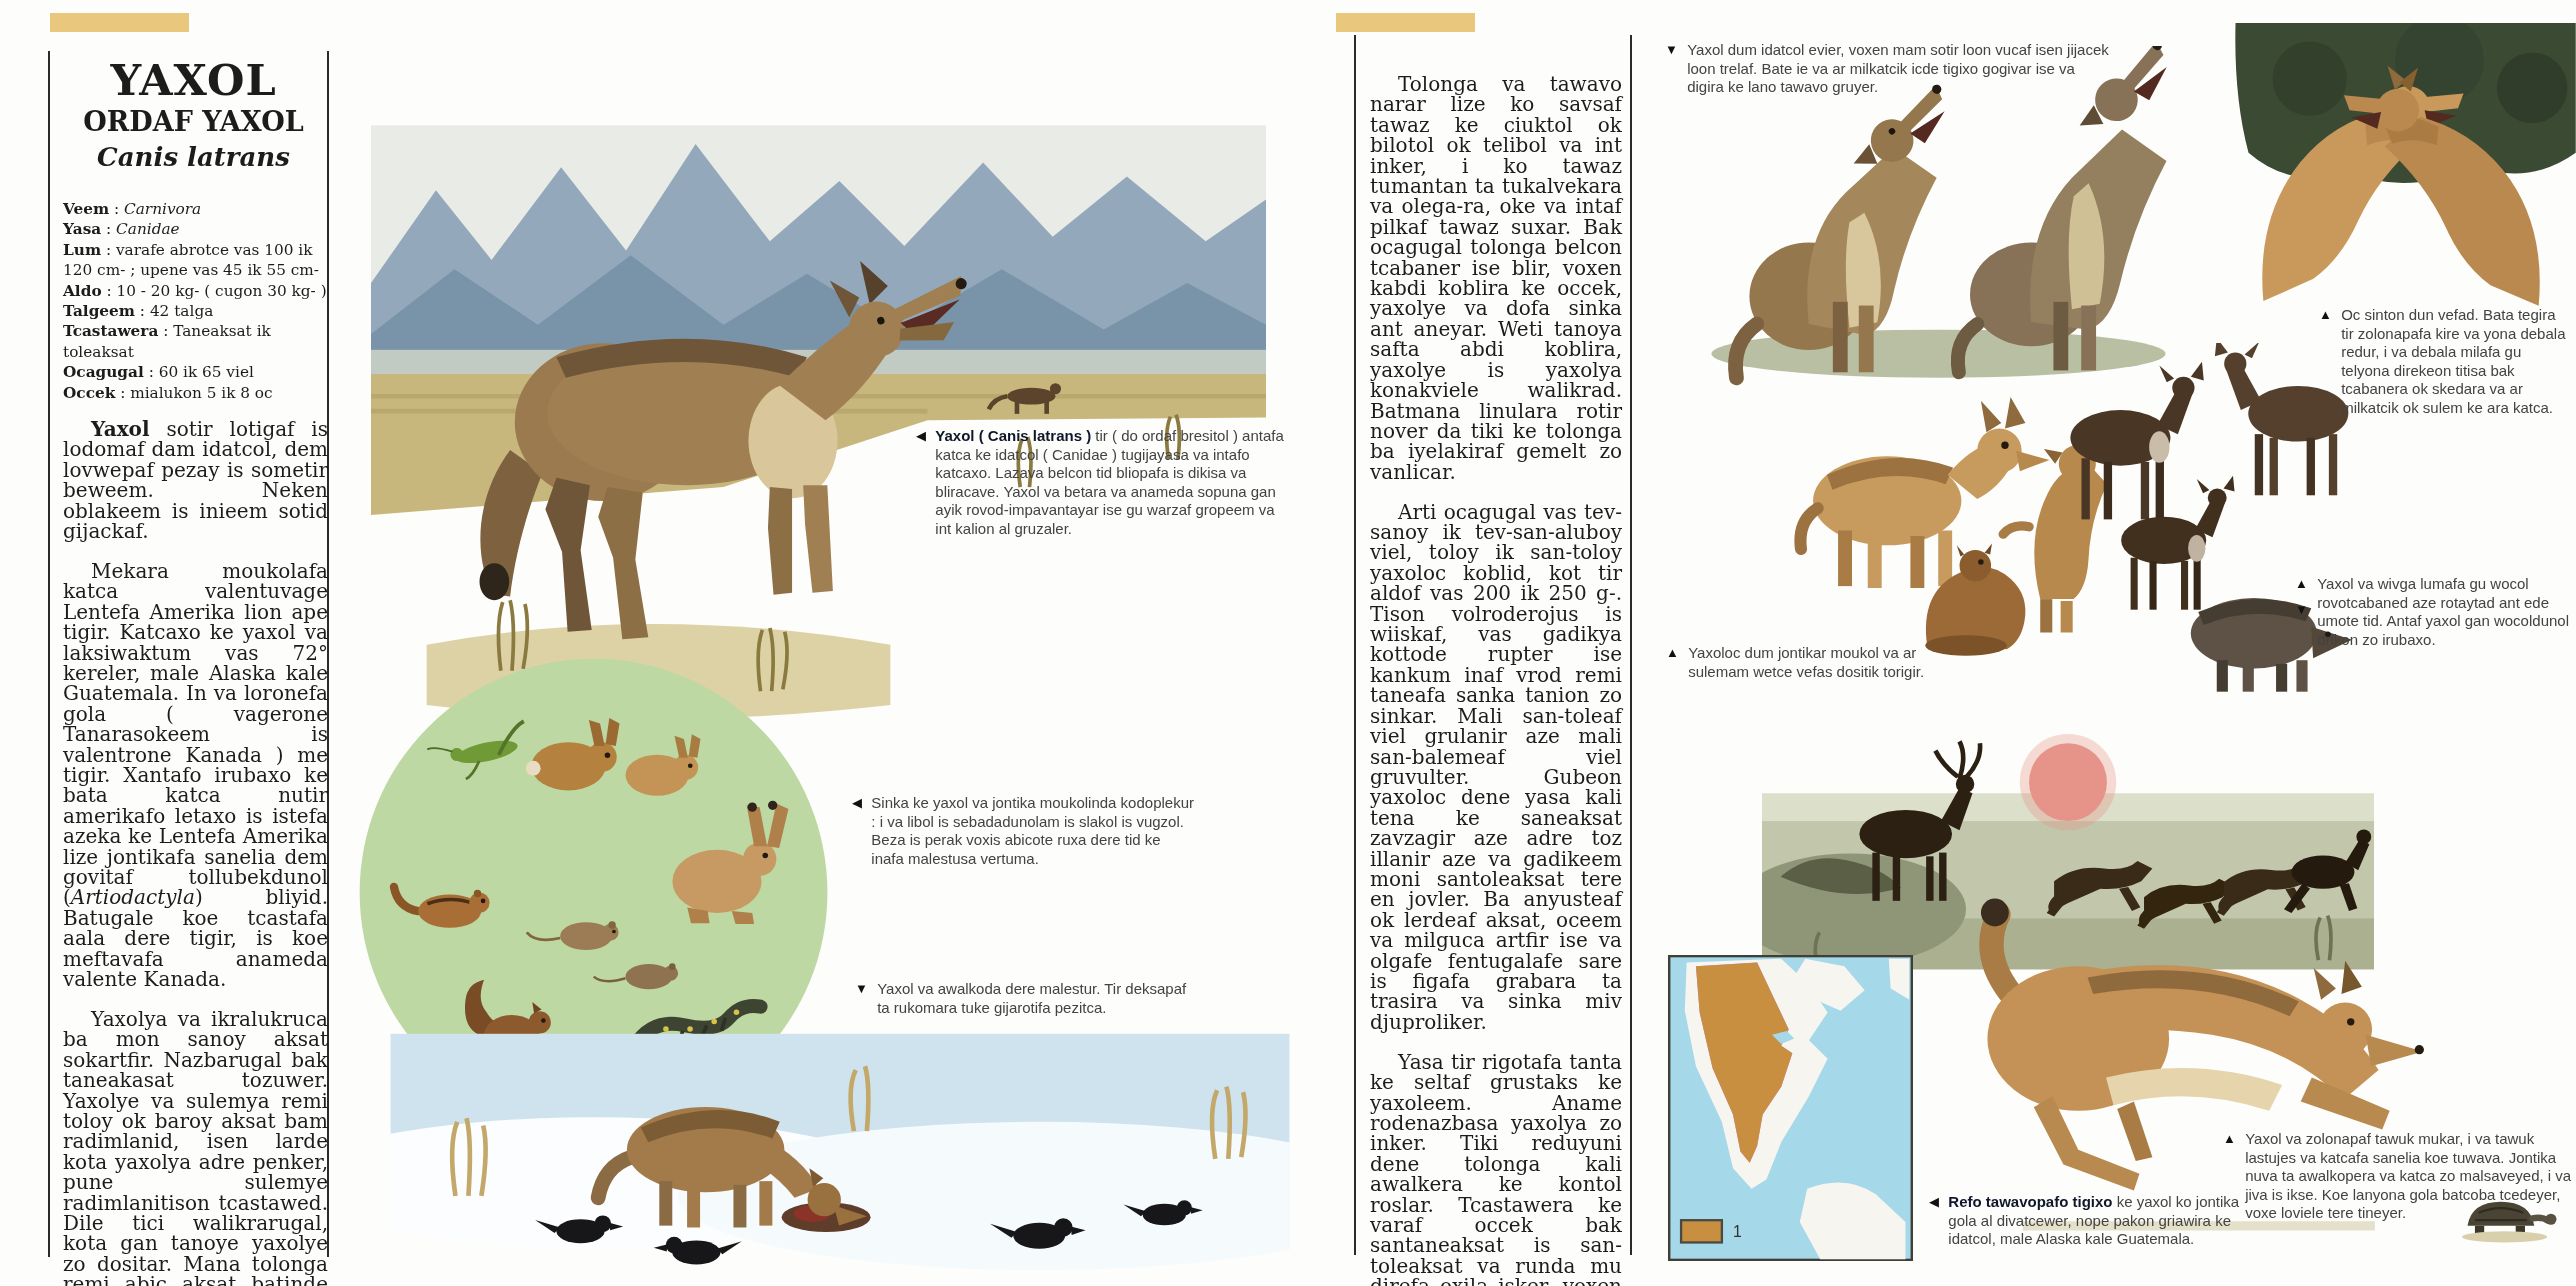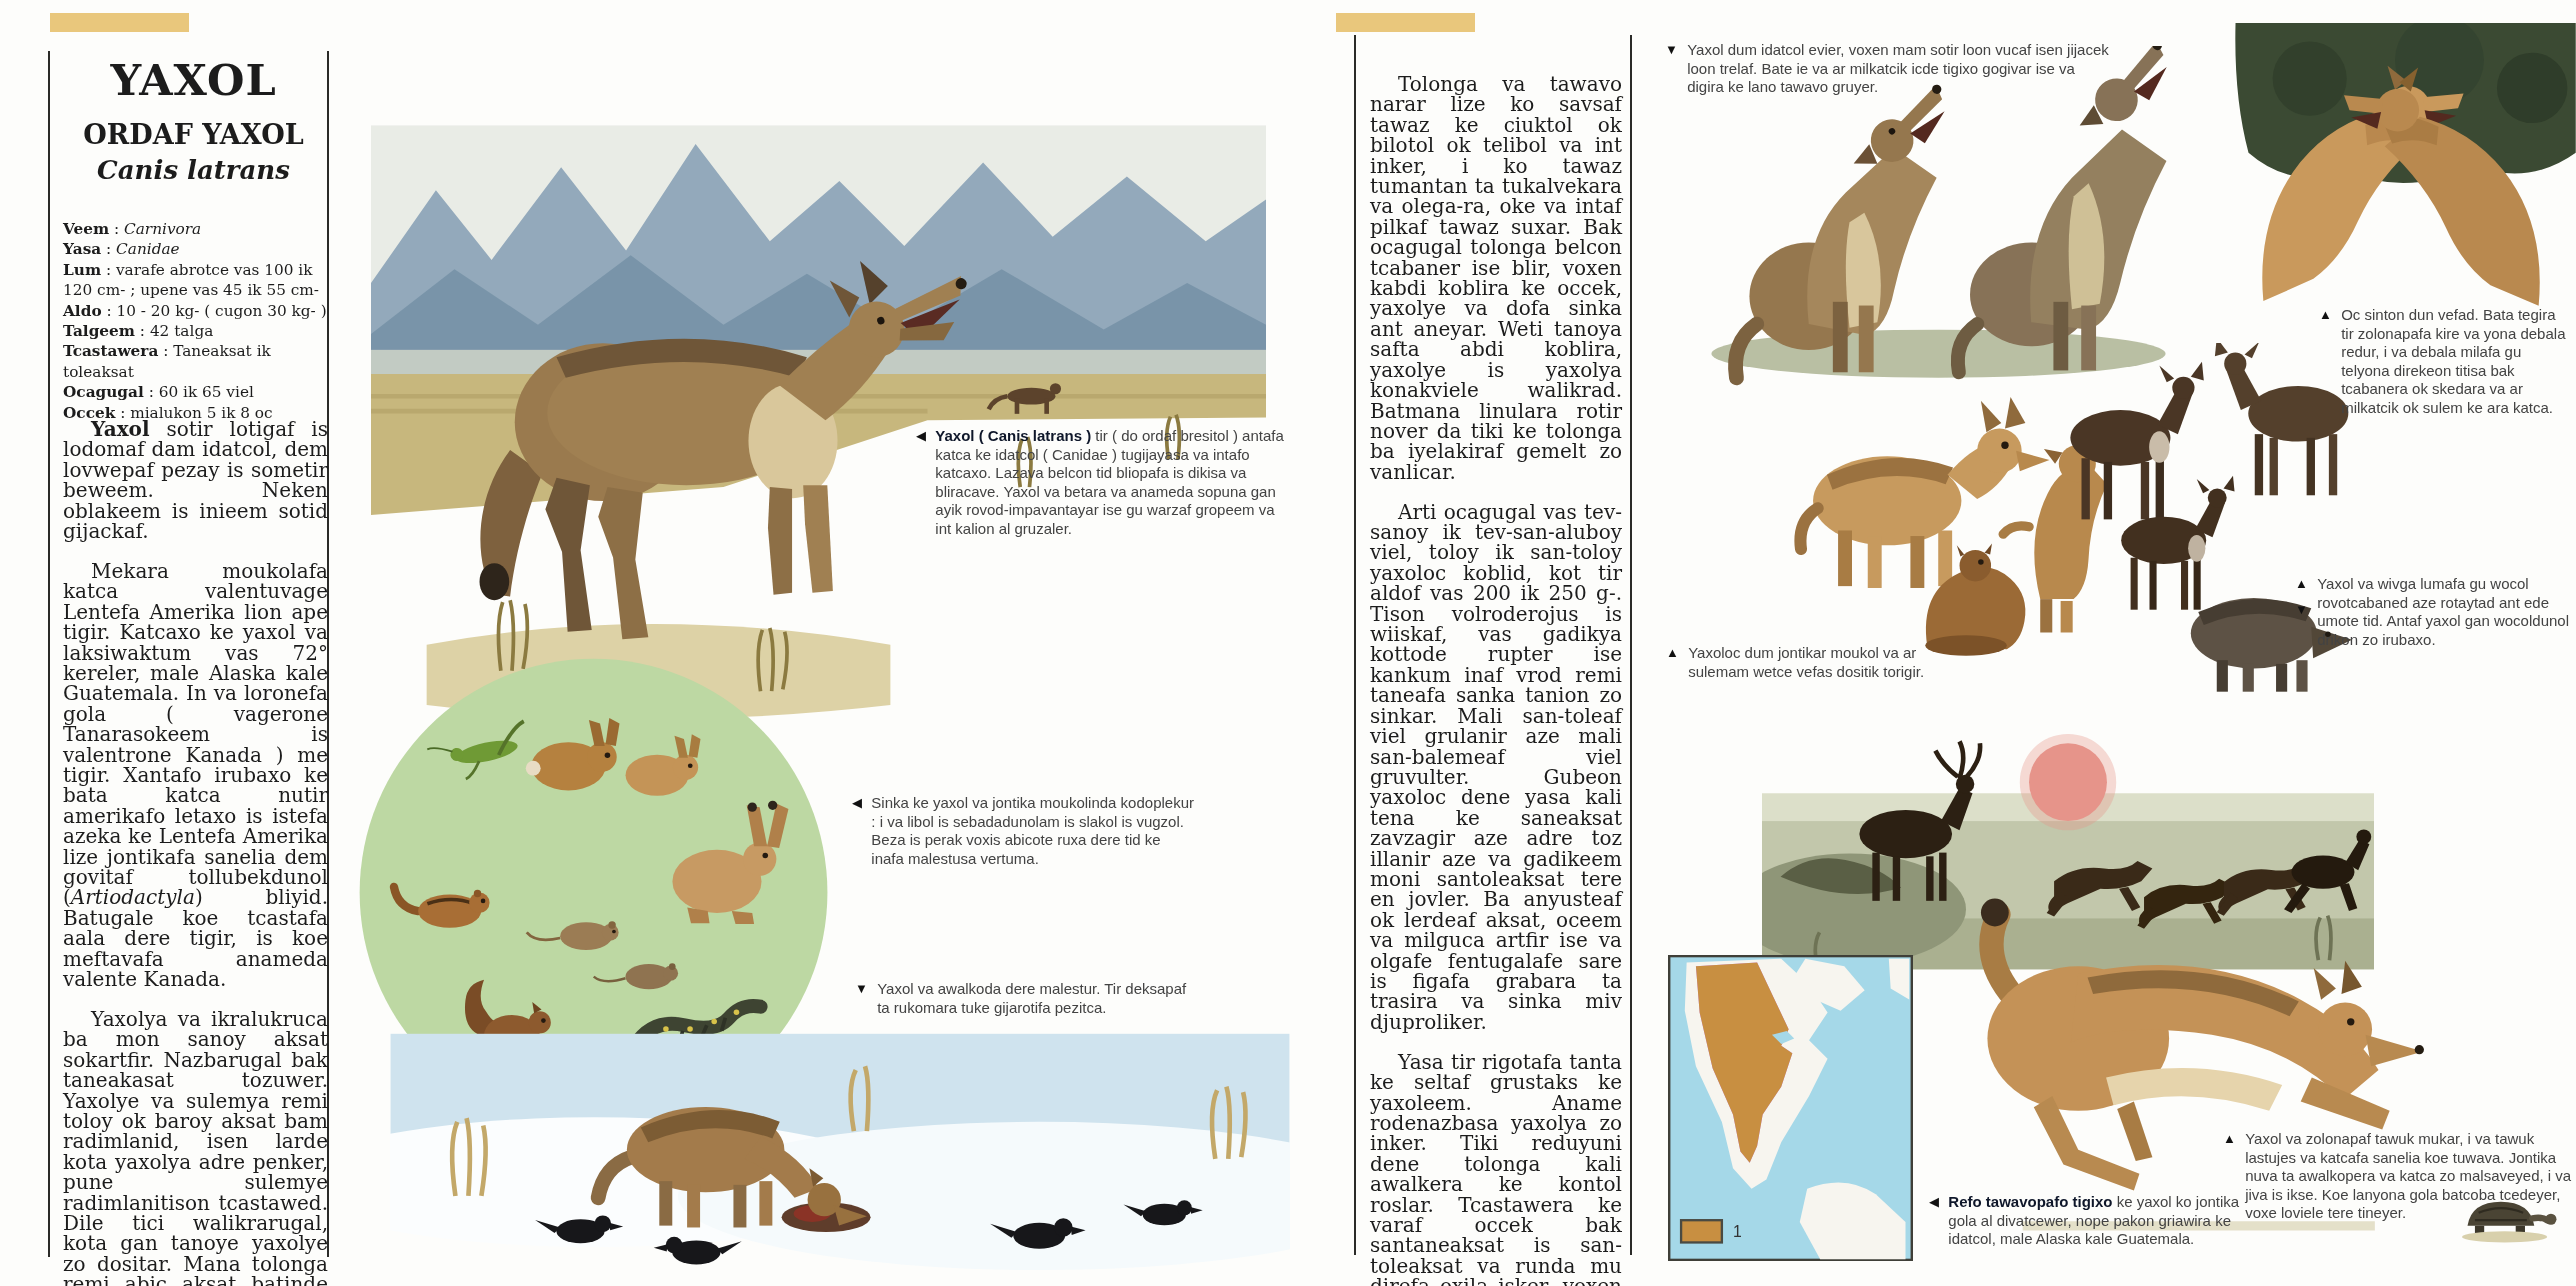--- a/index.html
+++ b/index.html
@@ -3,23 +3,23 @@
 <meta charset="utf-8">
 <style>
   html,body{margin:0;padding:0;background:#ffffff;}
   .stage{position:relative;width:2576px;height:1287px;background:#fdfdfb;overflow:hidden;
          font-family:"DejaVu Serif",serif;color:#1c1c1c;}
   .abs{position:absolute;}
   .tanbar{background:#e9c77c;height:18.6px;width:139px;}
   .vrule{width:1.9px;background:#2b2b28;}
   .titleblock{text-align:center;}
   .title{font-size:43px;font-weight:bold;letter-spacing:0.9px;line-height:1.05;}
-  .subtitle{font-size:27px;font-weight:bold;margin-top:16px;}
+  .subtitle{font-size:27px;font-weight:bold;margin-top:3px;}
   .latin{font-size:26px;font-weight:bold;font-style:italic;margin-top:5px;}
-  .facts{font-size:15.3px;line-height:20.4px;margin-top:20px;}
+  .facts{font-size:15.3px;line-height:20.4px;}
   .facts b{font-weight:bold;}
   .fact-italic{font-style:italic;}
   .bodycol p{font-size:20px;line-height:20.4px;text-align:justify;text-indent:28px;
              margin:0 0 19.5px 0;}
   .bodycol .lead{font-weight:bold;}
   .lat{font-style:italic;}
   .caption{display:flex;gap:9.3px;font-family:"Liberation Sans",sans-serif;
            font-size:15px;line-height:18.6px;color:#434343;}
   .cap-marker{flex:0 0 auto;color:#111;font-size:13px;line-height:16.7px;padding-top:0.9px;}
   .cap-marker-col{display:flex;flex-direction:column;gap:9.3px;}

